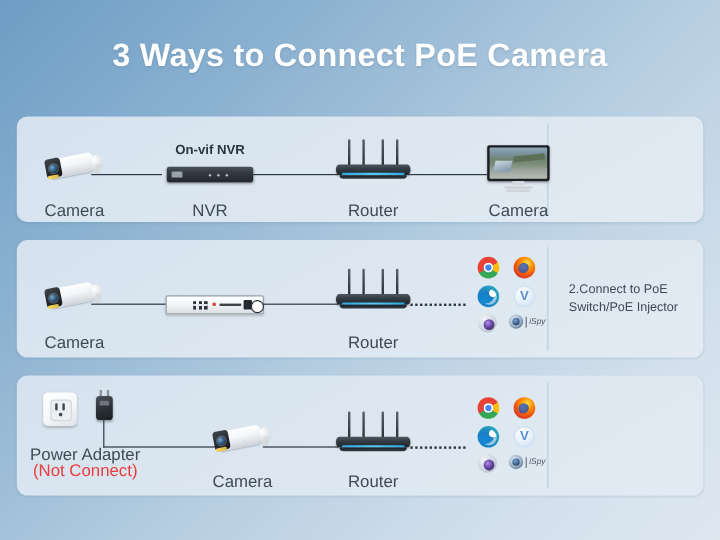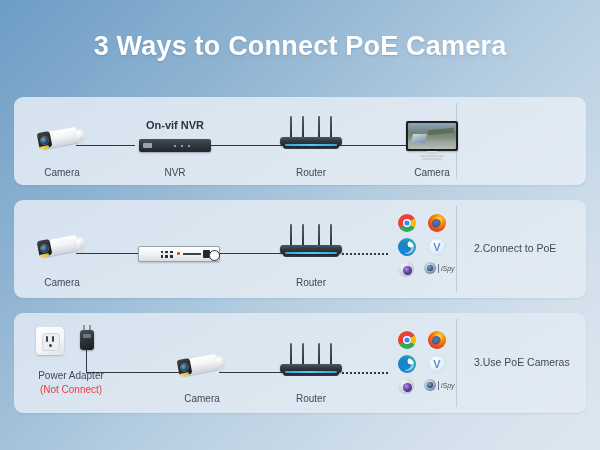--- a/index.html
+++ b/index.html
@@ -33,21 +33,21 @@
     position:absolute;top:6px;bottom:6px;left:442px;width:1px;
     background:#b8cfe0;
   }
   .caption{
     position:absolute;left:460px;right:8px;top:50%;transform:translateY(-50%);
     font-size:10.5px;color:#3f4a55;line-height:1.45;
   }
 
   
   .dev-label{
-    position:absolute;font-size:10px;color:#3f4a55;
+    position:absolute;font-size:14px;color:#3f4a55;
     text-align:center;white-space:nowrap;transform:translateX(-50%);
   }
   .dev-label.red{color:#ef3b3b;}
   .sub-title{
     position:absolute;font-size:11px;font-weight:bold;color:#2a3540;
     text-align:center;white-space:nowrap;transform:translateX(-50%);
   }
 
   
   .wire{position:absolute;height:1.4px;background:#2d3845;}
@@ -367,20 +367,21 @@
         <div class="ispy" style="left:38px;top:52px;">
           <span class="ball"></span>
           <span class="bar"></span>
           <span class="txt">iSpy</span>
         </div>
       </div>
     </div>
 
     <div class="caption">
       <div>2.Connect to PoE</div>
+      <div>Switch/PoE Injector</div>
     </div>
   </div>
 
   <div class="row" id="row3">
     <div class="divider"></div>
 
     <div class="outlet" style="left:22px;top:14px;">
       <div class="inner"></div>
       <div class="sl" style="left:10px;"></div>
         <div class="sl" style="left:16px;"></div>
@@ -444,17 +445,16 @@
           </div>
         <div class="ispy" style="left:38px;top:52px;">
           <span class="ball"></span>
           <span class="bar"></span>
           <span class="txt">iSpy</span>
         </div>
       </div>
     </div>
 
     <div class="caption">
-      <div>3.Use PoE Cameras</div>
     </div>
   </div>
 
 </div>
 
 </body></html>

